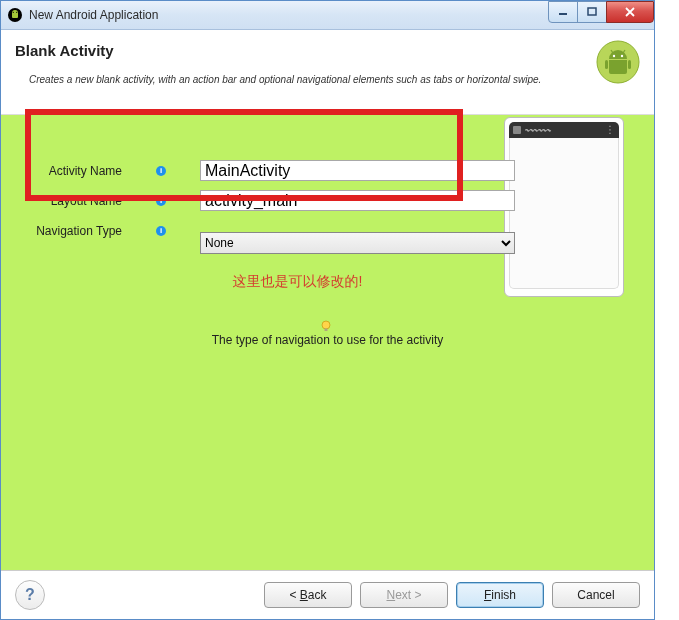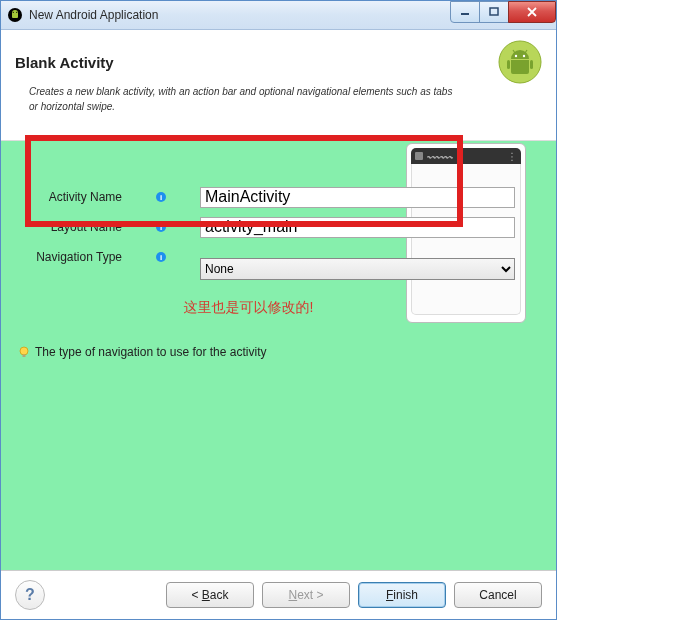--- a/index.html
+++ b/index.html
@@ -5,23 +5,23 @@
   html, body {
     margin: 0;
     padding: 0;
     font-family: "Segoe UI", Tahoma, sans-serif;
     font-size: 12px;
     background: #fff;
     color: #222;
     overflow: hidden;
   }
   .window {
-    width: 557px;
+    width: 655px;
     height: 620px;
-    background: #86efac;
+    background: #bef264;
     border: 1px solid #5a8cc7;
     box-sizing: border-box;
     position: relative;
   }
   .titlebar {
     height: 28px;
     background: linear-gradient(to bottom, #e9f1fb 0%, #d6e5f5 50%, #cfe0f3 100%);
     border-bottom: 1px solid #a8c0dd;
     display: flex;
     align-items: center;
@@ -58,21 +58,21 @@
   .wc-btn.min { border-top-left-radius: 0; border-bottom-left-radius: 4px; }
   .wc-btn.close {
     width: 46px;
     background: linear-gradient(to bottom, #f08f86, #d9534f 45%, #c9302c 100%);
     border-color: #8b2c27;
     border-bottom-right-radius: 4px;
   }
   .wc-btn svg { display: block; }
 
   .banner {
-    padding: 24px 14px 12px 14px;
+    padding: 12px 14px 12px 14px;
     background: #fff;
     border-bottom: 1px solid #ddd;
     position: relative;
   }
   .banner h1 {
     font-size: 15px;
     font-weight: bold;
     margin: 0 0 6px 0;
     color: #222;
   }
@@ -210,20 +210,21 @@
     text-align: center;
     margin-top: 30px;
     margin-left: -60px;
   }
 
   .hint-row {
     display: flex;
     align-items: center;
     margin-top: 28px;
     padding-left: 0;
+    flex-direction: column;
   }
   .hint-bulb {
     width: 14px;
     height: 14px;
     margin-right: 4px;
   }
   .hint-text {
     font-size: 12px;
     color: #222;
   }

